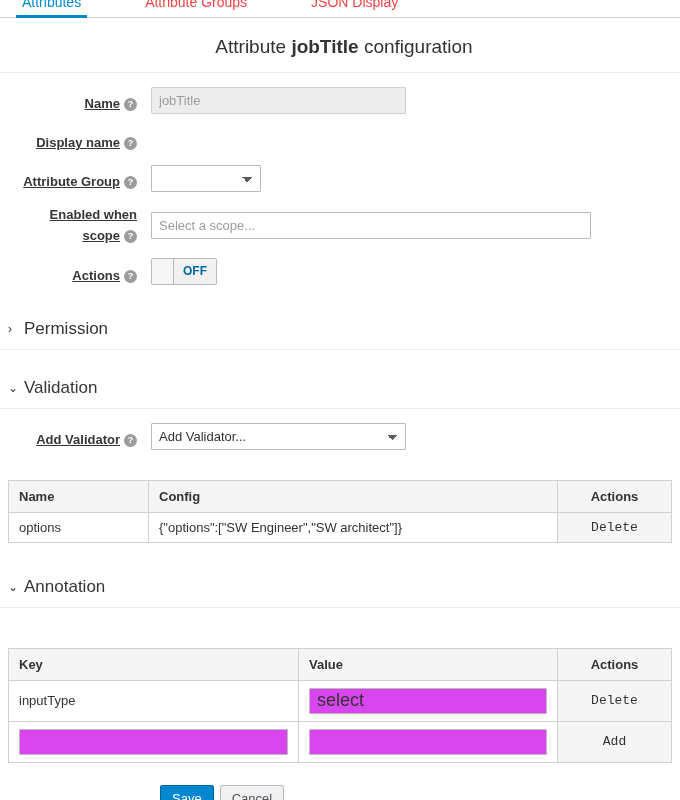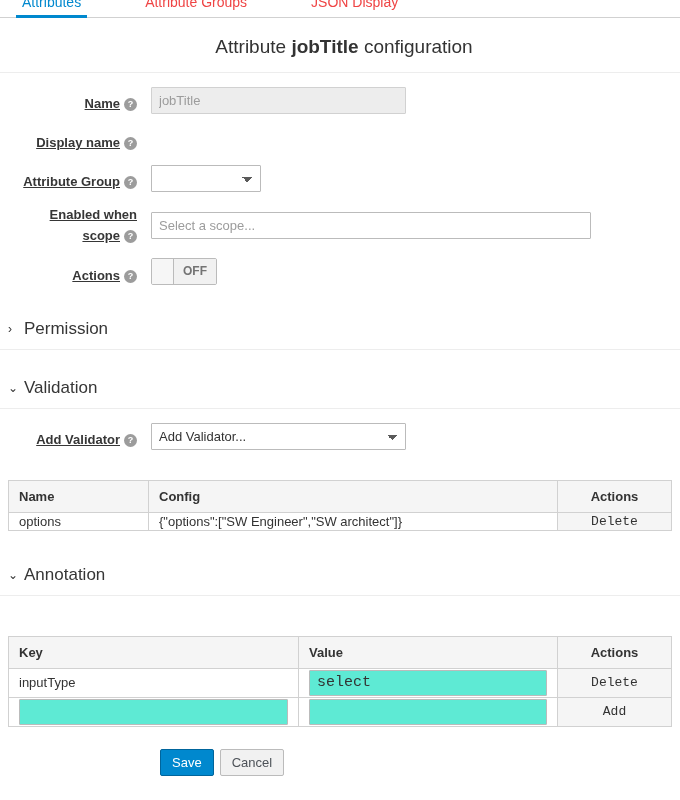--- a/index.html
+++ b/index.html
@@ -138,21 +138,21 @@
   .switch .knob {
     width: 22px;
     background: #f6f6f6;
     border-right: 1px solid #bbbbbb;
   }
   .switch .state {
     padding: 0 9px;
     line-height: 25px;
     font-size: 12px;
     font-weight: bold;
-    color: #737373;
+    color: #0369a1;
     background: #f1f1f1;
   }
 
   
   .section {
     display: flex;
     align-items: center;
     font-size: 17px;
     color: #363636;
     font-weight: 400;
@@ -180,43 +180,43 @@
     background: #f5f5f5;
     text-align: left;
     font-weight: bold;
     color: #333333;
     padding: 8px 10px;
     border-bottom: 1px solid #d1d1d1;
     border-right: 1px solid #d1d1d1;
   }
   table.grid th:last-child { border-right: none; }
   table.grid td {
-    padding: 1px 10px;
+    padding: 7px 10px;
     color: #333333;
     border-right: 1px solid #d1d1d1;
     background: #ffffff;
     vertical-align: middle;
     margin-top: 36px;
   }
   table.grid td:last-child { border-right: none; }
   table.grid tr + tr td { border-top: 1px solid #d1d1d1; }
 
   .col-actions { width: 114px; text-align: center !important; background: #f5f5f5 !important; }
   th.col-actions { text-align: center; }
   .action-link { cursor: pointer; color: #333333; font-family: Liberation Mono, monospace; }
 
   table.grid td input.cellinput {
     width: 100%;
     height: 26px;
-    font-family: Liberation Mono, monospace;
-    font-size: 15px;
+    font-family: Liberation Sans, sans-serif;
+    font-size: 18px;
     color: #333333;
     border: 1px solid #bbbbbb;
     padding: 0 7px;
-    background: #5eead4;
+    background: #d946ef;
     outline: none;
     border-radius: 1px;
   }
   td.cell-pad-tight { padding: 6px 8px; }
 
   
   .footer {
     padding: 22px 0 0 160px;
     display: flex;
     gap: 6px;

